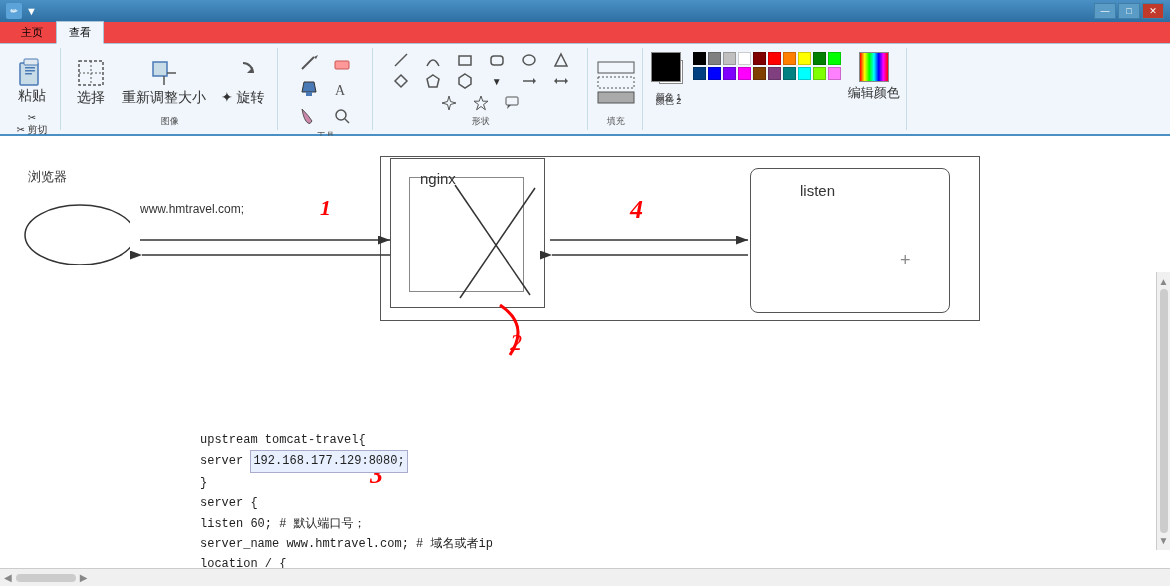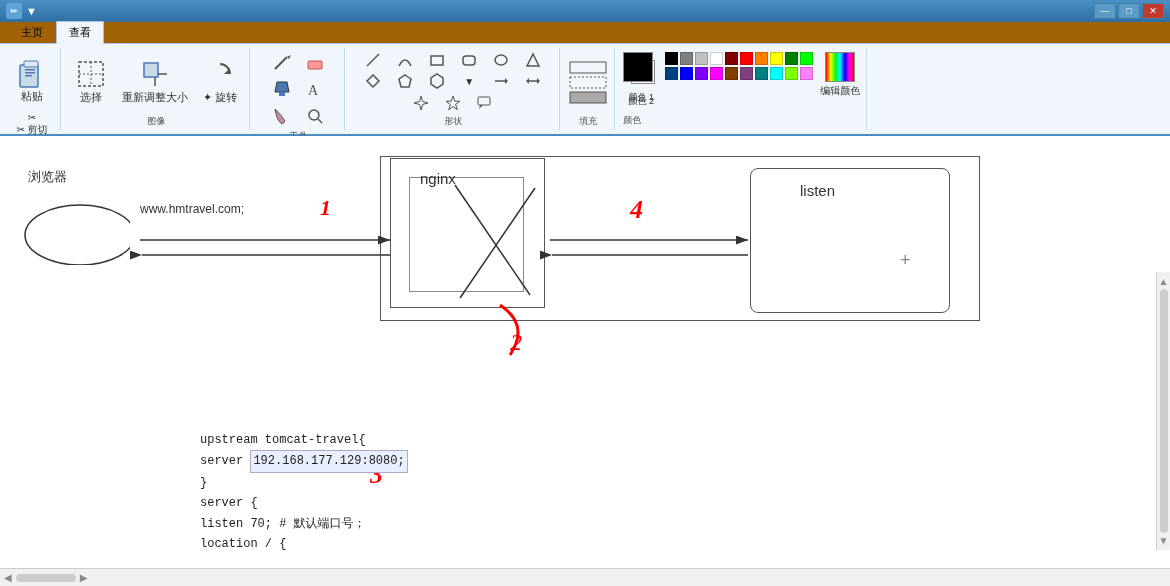--- a/index.html
+++ b/index.html
@@ -43,21 +43,21 @@
       background: #5a9cc5;
       border: 1px solid #4080a8;
       color: white; font-size: 9px;
       display: flex; align-items: center; justify-content: center;
       cursor: pointer;
     }
 
     
     .ribbon-tabs {
       height: 22px;
-      background: #a16207;
+      background: #ef4444;
       display: flex;
       align-items: flex-end;
       padding-left: 8px;
       border-bottom: 1px solid #aac4d8;
     }
     .ribbon-tab {
       padding: 3px 12px;
       font-size: 11px;
       cursor: pointer;
       border: 1px solid transparent;
@@ -116,21 +116,21 @@
       color: #333;
       min-width: 30px;
     }
     .ribbon-btn-icon {
       width: 20px; height: 20px;
       display: flex; align-items: center; justify-content: center;
     }
     .ribbon-btn-large {
       flex-direction: column;
       height: 60px;
-      font-size: 11px;
+      font-size: 14px;
       padding: 4px 6px;
     }
     .ribbon-btn-large .ribbon-btn-icon {
       width: 32px; height: 32px;
     }
 
     
     .color-section {
       display: flex;
       flex-direction: column;
@@ -574,24 +574,23 @@
           <div class="color-cell" style="background:#804000"></div>
           <div class="color-cell" style="background:#804080"></div>
           <div class="color-cell" style="background:#008080"></div>
           <div class="color-cell" style="background:#00ffff"></div>
           <div class="color-cell" style="background:#80ff00"></div>
           <div class="color-cell" style="background:#ff80ff"></div>
         </div>
       </div>
       <div style="display:flex; flex-direction:column; align-items:center; gap:2px;">
         <div class="color-spectrum"></div>
-        <div style="font-size:10px; color:#333;">编辑颜色</div>
-      </div>
-    </div>
-    <div class="ribbon-group-label">颜色</div>
+        <div style="font-size:13px; color:#333;">编辑颜色</div>
+      </div>
+    </div>
   </div>
 </div>
 
 <div class="canvas-area">
   <div class="diagram">
 
     <div class="browser-label">浏览器</div>
 
     <svg class="browser-ellipse" width="120" height="70">
       <ellipse cx="60" cy="35" rx="55" ry="30" fill="white" stroke="#333" stroke-width="1.5"></ellipse>
@@ -652,21 +651,24 @@
       <div>
         <span>    server </span><span class="code-highlight">192.168.177.129:8080;</span>
       </div>
       <div>
         <span>}</span>
       </div>
       <div>
         <span>server {</span>
       </div>
       <div>
-        <span>    listen       70; # 默认端口号；</span>
+        <span>    listen       60; # 默认端口号；</span>
+      </div>
+      <div>
+        <span>    server_name  www.hmtravel.com; # 域名或者ip</span>
       </div>
       <div>
         <span>    location / {</span>
       </div>
 
     </div>
 
   </div>
 
   <div class="v-scrollbar">

